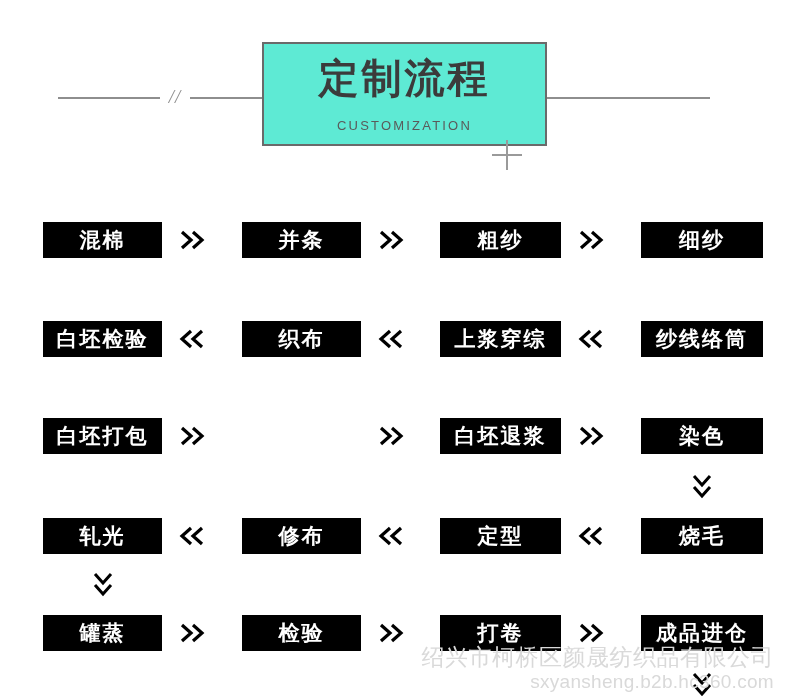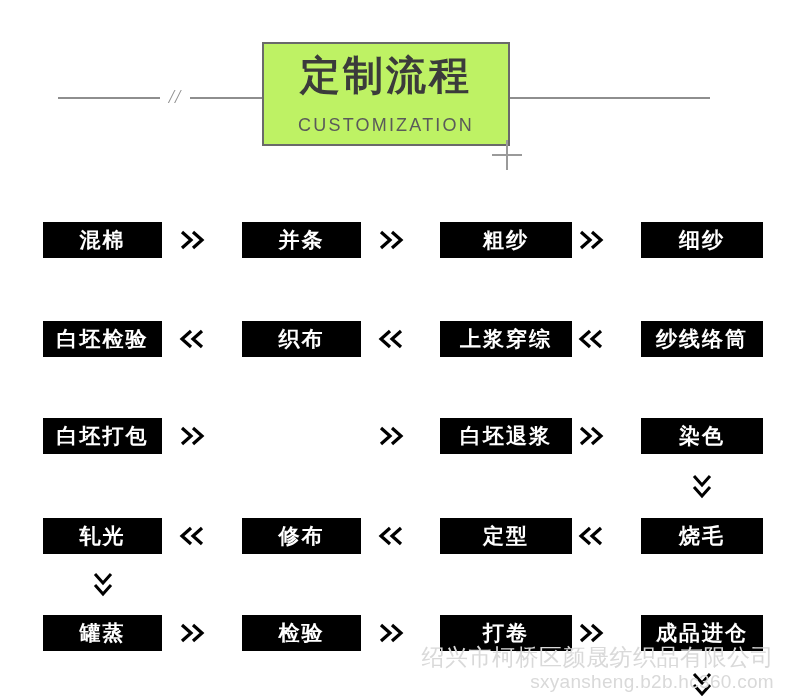--- a/index.html
+++ b/index.html
@@ -44,40 +44,40 @@
     letter-spacing: 1px;
     line-height: 30px;
     font-family: "Liberation Serif", serif;
     background: #fff;
     text-align: center;
   }
   .title-box {
     position: absolute;
     left: 262px;
     top: 42px;
-    width: 248px;
+    width: 285px;
     height: 104px;
     border: 2px solid #6a6a6a;
     box-sizing: border-box;
-    background: #bef264;
+    background: #5eead4;
     display: flex;
     flex-direction: column;
     align-items: center;
     justify-content: center;
   }
   .title-cn {
     font-size: 40px;
     font-weight: bold;
     color: #3b3b3b;
     letter-spacing: 3px;
     line-height: 1.1;
     font-family: "DejaVu Sans", "Liberation Sans", sans-serif;
   }
   .title-en {
-    font-size: 18px;
+    font-size: 13px;
     color: #5a5a5a;
     letter-spacing: 2.2px;
     margin-top: 18px;
     font-family: "Liberation Sans", sans-serif;
   }
   .cross-mark {
     position: absolute;
     left: 492px;
     top: 140px;
     width: 30px;
@@ -121,21 +121,21 @@
     font-weight: bold;
     letter-spacing: 2px;
     display: flex;
     align-items: center;
     justify-content: center;
     box-sizing: border-box;
     font-family: "DejaVu Sans", "Liberation Sans", sans-serif;
   }
   .col-0 { left: 37px;  width: 119px; }
   .col-1 { left: 236px; width: 119px; }
-  .col-2 { left: 434px; width: 132px; }
+  .col-2 { left: 434px; width: 121px; }
   .col-3 { left: 635px; width: 122px; }
 
   .h-arrow {
     position: absolute;
     top: 0;
     height: 36px;
     width: 46px;
     display: flex;
     align-items: center;
     justify-content: center;

